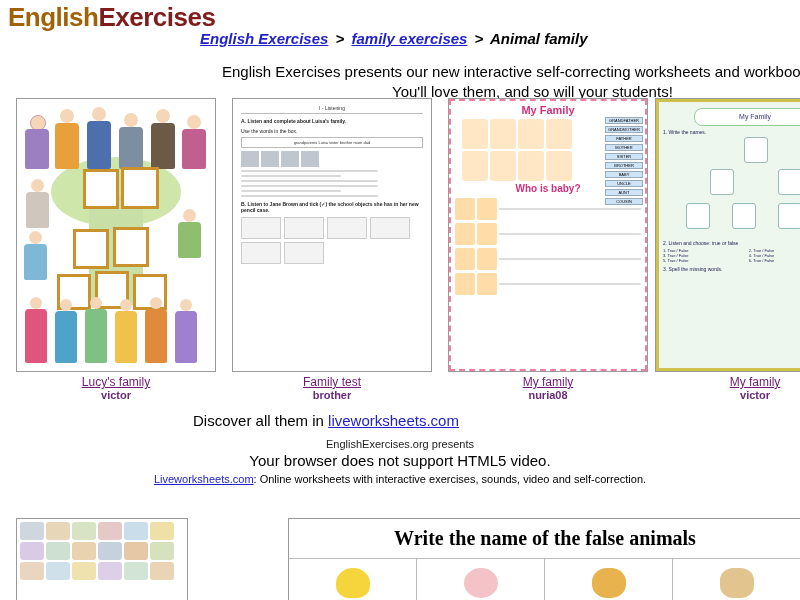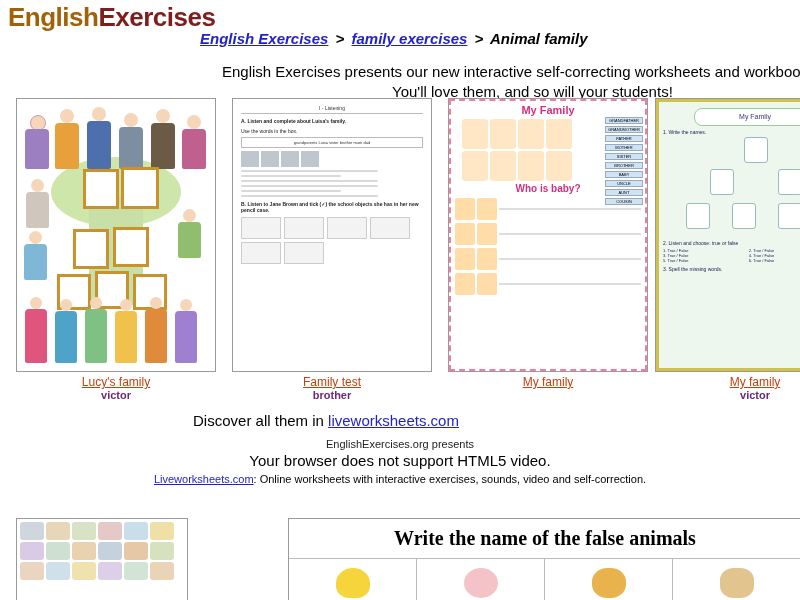--- a/index.html
+++ b/index.html
@@ -46,21 +46,21 @@
 
   
   .thumbs{position:absolute;left:0;top:98px;width:800px;height:290px;}
   .thumb{position:absolute;top:0;}
   .thumb .frame{
     border:1px solid #9a9a9a;background:#fff;overflow:hidden;position:relative;
   }
   .thumb .cap{
     text-align:center;font-size:12px;margin-top:4px;line-height:13px;
   }
-  .thumb .cap a{color:#c2410c;text-decoration:underline;}
+  .thumb .cap a{color:#701a75;text-decoration:underline;}
   .thumb .cap .auth{color:#6a2a7a;font-weight:bold;font-size:11px;display:block;}
 
   #t1{left:16px;width:200px;}
   #t1 .frame{width:198px;height:272px;}
   #t2{left:232px;width:200px;}
   #t2 .frame{width:198px;height:272px;}
   #t3{left:448px;width:200px;}
   #t3 .frame{width:198px;height:272px;}
   #t4{left:655px;width:200px;}
   #t4 .frame{width:198px;height:272px;}
@@ -339,20 +339,21 @@
             <div>
                 <u></u>
                 <u></u>
                 <s></s>
               </div>
           </div>
         </div>
       </div>
       <div class="cap">
         <a href="#">My family</a>
+        <span class="auth">nuria08</span>
       </div>
     </div>
 
     <div class="thumb" id="t4">
       <div class="frame">
         <div class="w4">
           <div class="banner">My Family</div>
           <div class="q">1. Write  the  names.</div>
           <div class="tree">
             <i style="left:64px;top:0;"></i>

